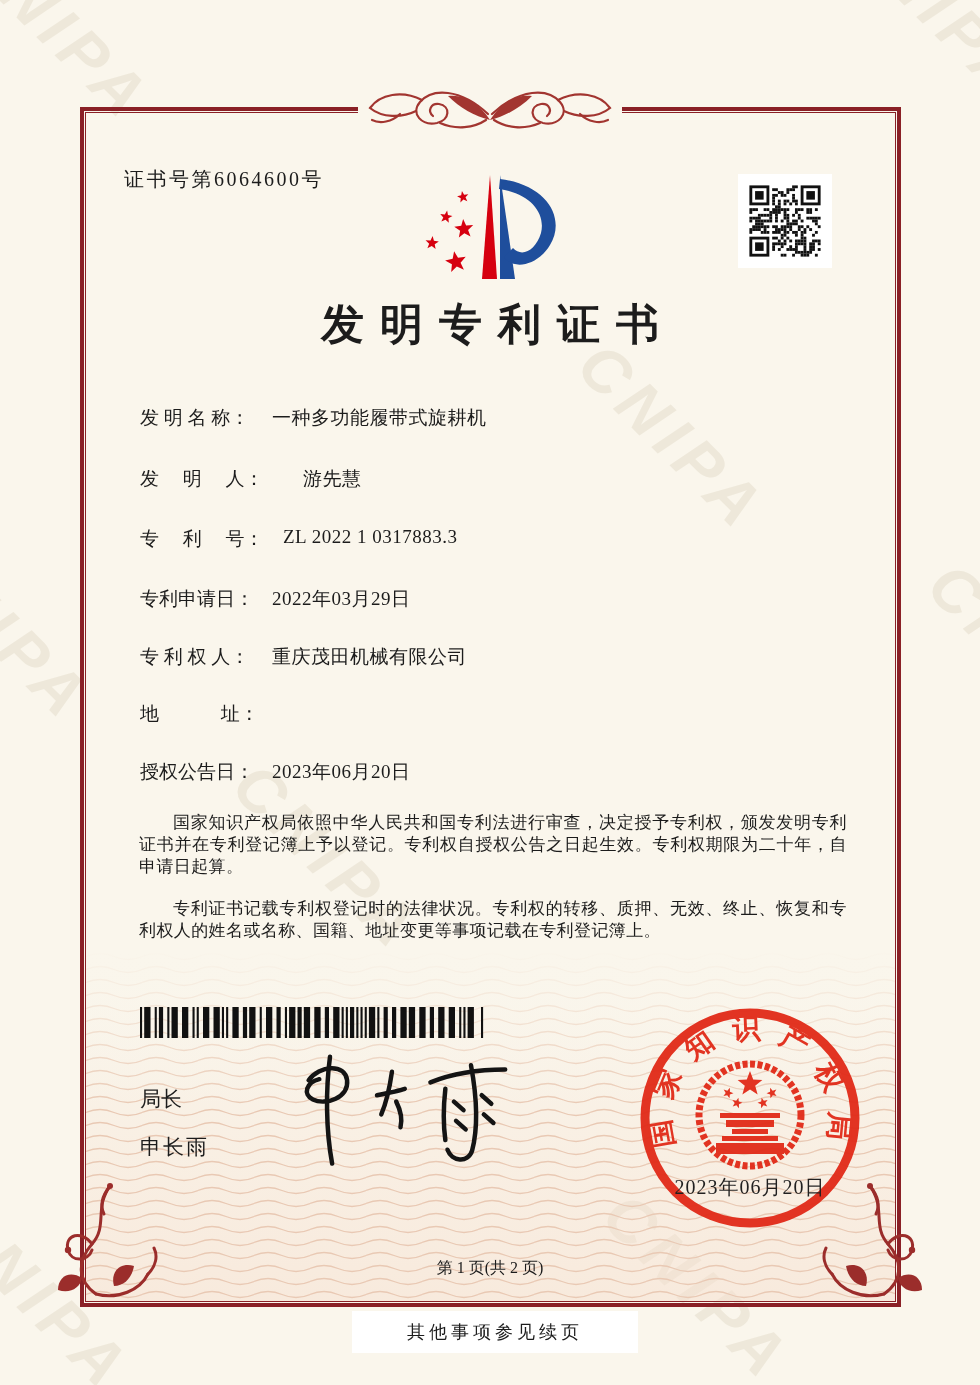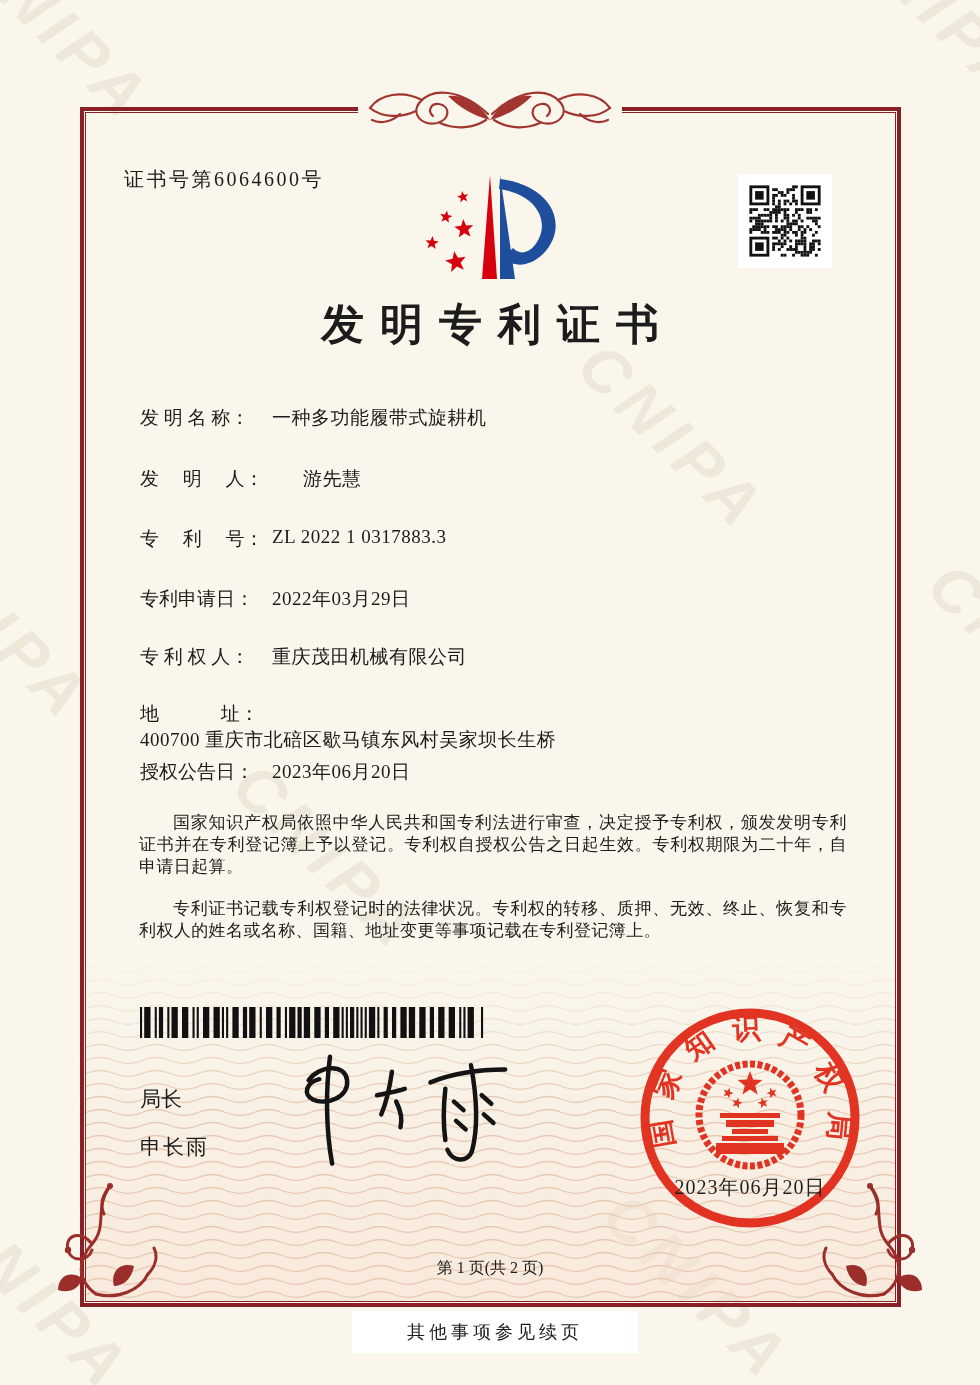--- a/index.html
+++ b/index.html
@@ -376,35 +376,34 @@
 <div class="title">发明专利证书</div>
 
 <div class="row" style="top:405px;">
   <span class="lbl">发 明 名 称：</span>
   <span class="val">一种多功能履带式旋耕机</span>
 </div>
 <div class="row" style="top:466px;gap:31px;">
   <span class="lbl">发　 明　 人：</span>
   <span class="val">游先慧</span>
 </div>
-<div class="row" style="top:526px;">
+<div class="row" style="top:526px;gap:11px;">
   <span class="lbl">专　 利　 号：</span>
   <span class="val">ZL 2022 1 0317883.3</span>
 </div>
 <div class="row" style="top:586px;">
   <span class="lbl">专利申请日：</span>
   <span class="val">2022年03月29日</span>
 </div>
 <div class="row" style="top:644px;">
   <span class="lbl">专 利 权 人：</span>
   <span class="val">重庆茂田机械有限公司</span>
 </div>
 <div class="row" style="top:701px;flex-direction:column;">
   <span class="lbl">地　　　 址：</span>
-  <span class="val">400700 重庆市北碚区歇马镇东风村吴家坝长生桥</span>
 </div>
 <div class="row" style="top:759px;width:710px;">
   <span class="lbl">授权公告日：</span>
   <span class="val">2023年06月20日</span>
 </div>
 
 <div class="para" style="top:812px;">国家知识产权局依照中华人民共和国专利法进行审查，决定授予专利权，颁发发明专利证书并在专利登记簿上予以登记。专利权自授权公告之日起生效。专利权期限为二十年，自申请日起算。</div>
 <div class="para" style="top:898px;">专利证书记载专利权登记时的法律状况。专利权的转移、质押、无效、终止、恢复和专利权人的姓名或名称、国籍、地址变更等事项记载在专利登记簿上。</div>
 
 <svg class="barcode" id="barcode" viewBox="0 0 344 31" preserveAspectRatio="none">

